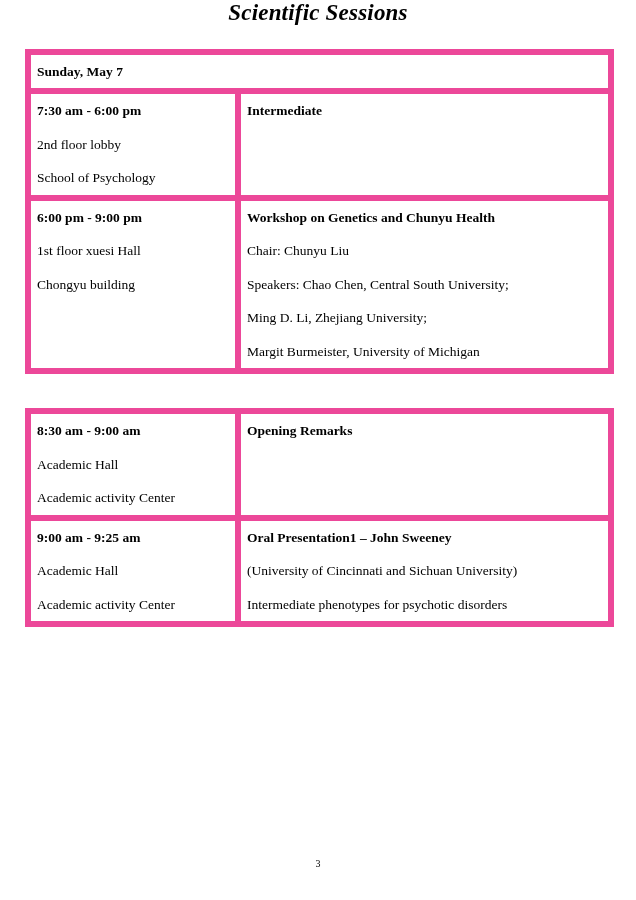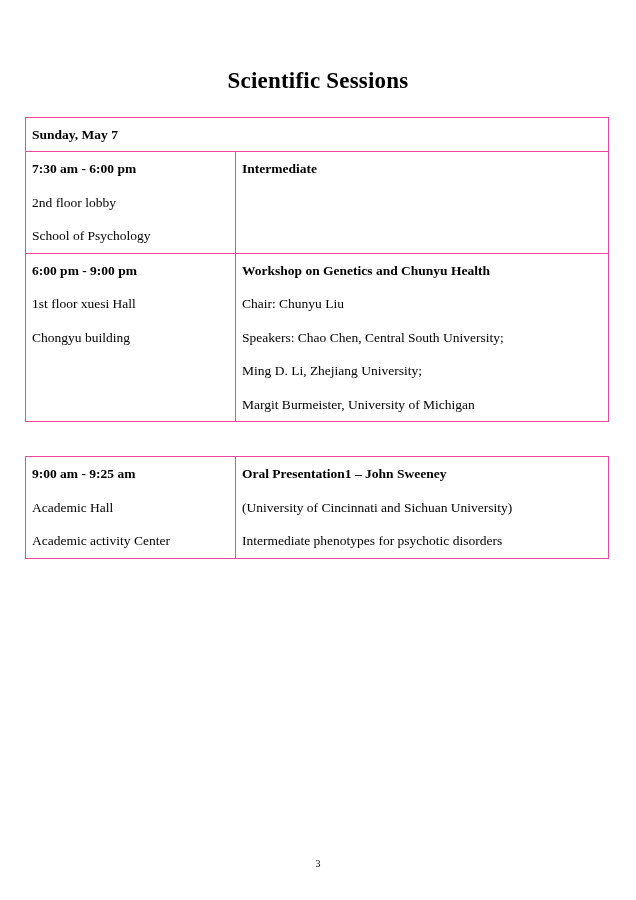--- a/index.html
+++ b/index.html
@@ -11,37 +11,37 @@
     position: relative;
     width: 636px;
     height: 900px;
     background: #ffffff;
     color: #000000;
     font-family: "Liberation Serif", "DejaVu Serif", serif;
     overflow: hidden;
   }
   .doc-title {
     margin: 0;
-    padding-top: 68px;
     text-align: center;
     font-size: 23px;
     font-weight: bold;
     letter-spacing: 0.2px;
+    font-style: italic;
   }
   .tables-wrap {
     margin: 23px 0 0 25px;
   }
   table.schedule-table {
     border-collapse: collapse;
     table-layout: fixed;
     width: 583px;
     margin-bottom: 34px;
   }
   table.schedule-table td {
-    border: 1px solid #ec4899;
+    border: 6px solid #ec4899;
     vertical-align: top;
     padding: 0 6px;
     font-size: 13.5px;
   }
   td.day-header {
     font-weight: bold;
     font-size: 15px;
     line-height: 33px;
     padding-left: 7px;
   }
@@ -112,20 +112,32 @@
   </table>
 
   <table class="schedule-table">
     <colgroup>
       <col class="time-col">
       <col class="detail-col">
     </colgroup>
     <tbody>
           <tr>
             <td>
+              <p class="cell-line bold">8:30 am - 9:00 am</p>
+              <p class="cell-line italic">Academic Hall</p>
+              <p class="cell-line italic">Academic activity Center</p>
+            </td>
+            <td>
+              <p class="cell-line bold">Opening Remarks</p>
+              <p class="cell-line">&nbsp;</p>
+              <p class="cell-line">&nbsp;</p>
+            </td>
+          </tr>
+          <tr>
+            <td>
               <p class="cell-line bold">9:00 am - 9:25 am</p>
               <p class="cell-line italic">Academic Hall</p>
               <p class="cell-line italic">Academic activity Center</p>
             </td>
             <td>
               <p class="cell-line bold">Oral Presentation1 – John Sweeney</p>
               <p class="cell-line ">(University of Cincinnati and Sichuan University)</p>
               <p class="cell-line italic">Intermediate phenotypes for psychotic disorders</p>
             </td>
           </tr>

